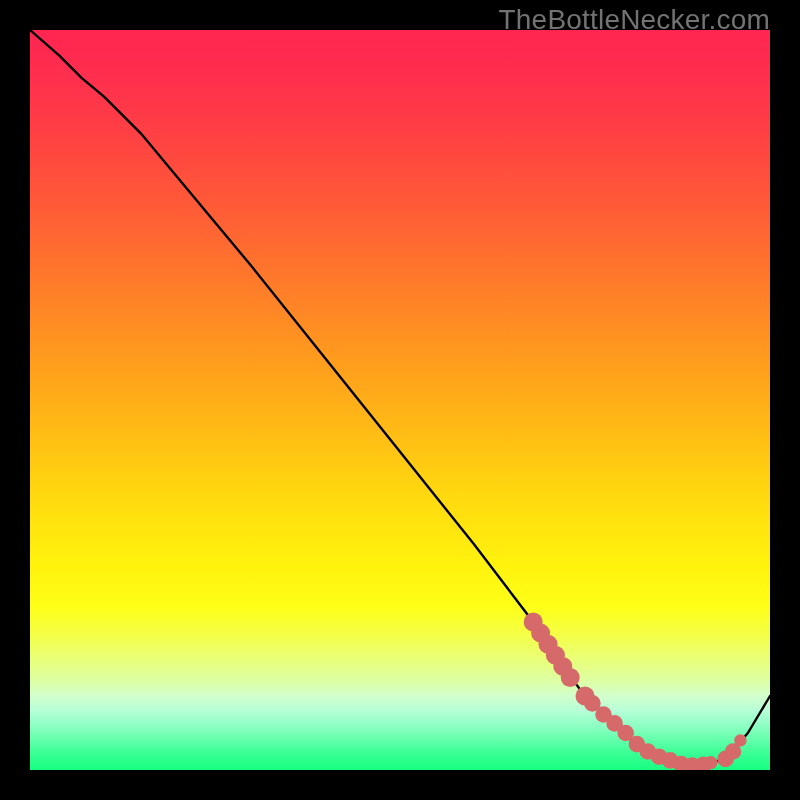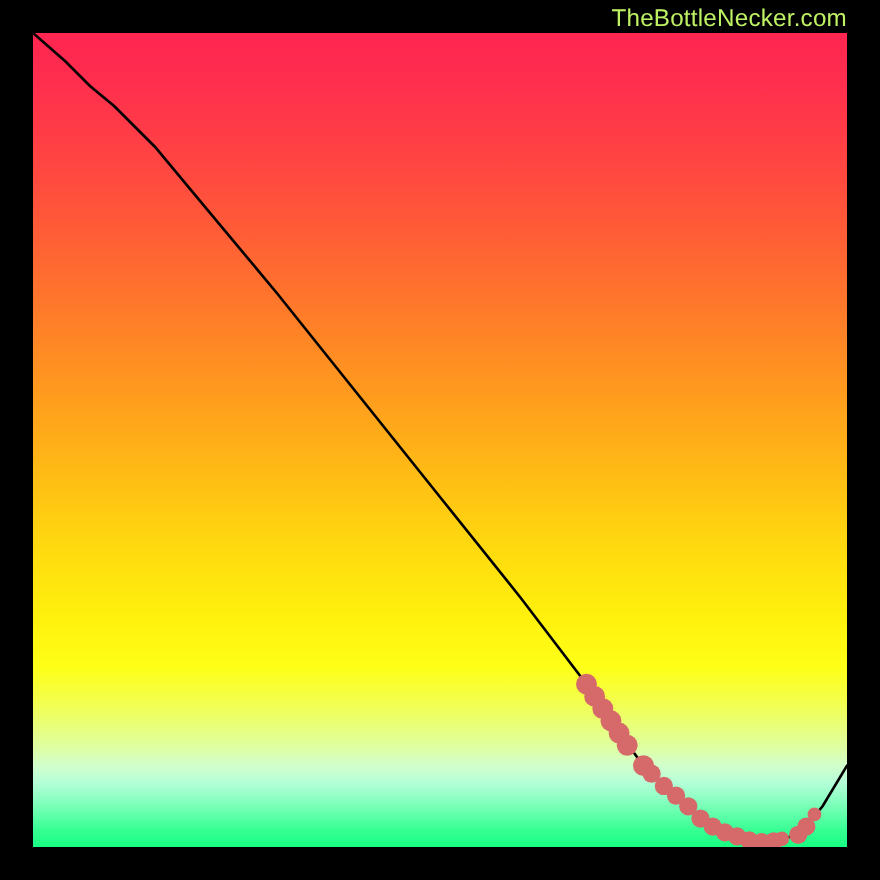--- a/index.html
+++ b/index.html
@@ -53,22 +53,22 @@
     left: 0;
     top: 0;
     width: 740px;
     height: 740px;
   }
   .watermark {
     position: absolute;
     top: 4px;
     right: 30px;
     font-family: Arial, Helvetica, sans-serif;
-    font-size: 22px;
-    color: #bef264;
+    font-size: 28px;
+    color: #737373;
     letter-spacing: 0.2px;
   }
 </style>
 </head>
 <body>
 
 <div class="frame">
   <div class="watermark">TheBottleNecker.com</div>
   <div class="plot">
     <svg class="curve" viewBox="0 0 740 740" preserveAspectRatio="none">

